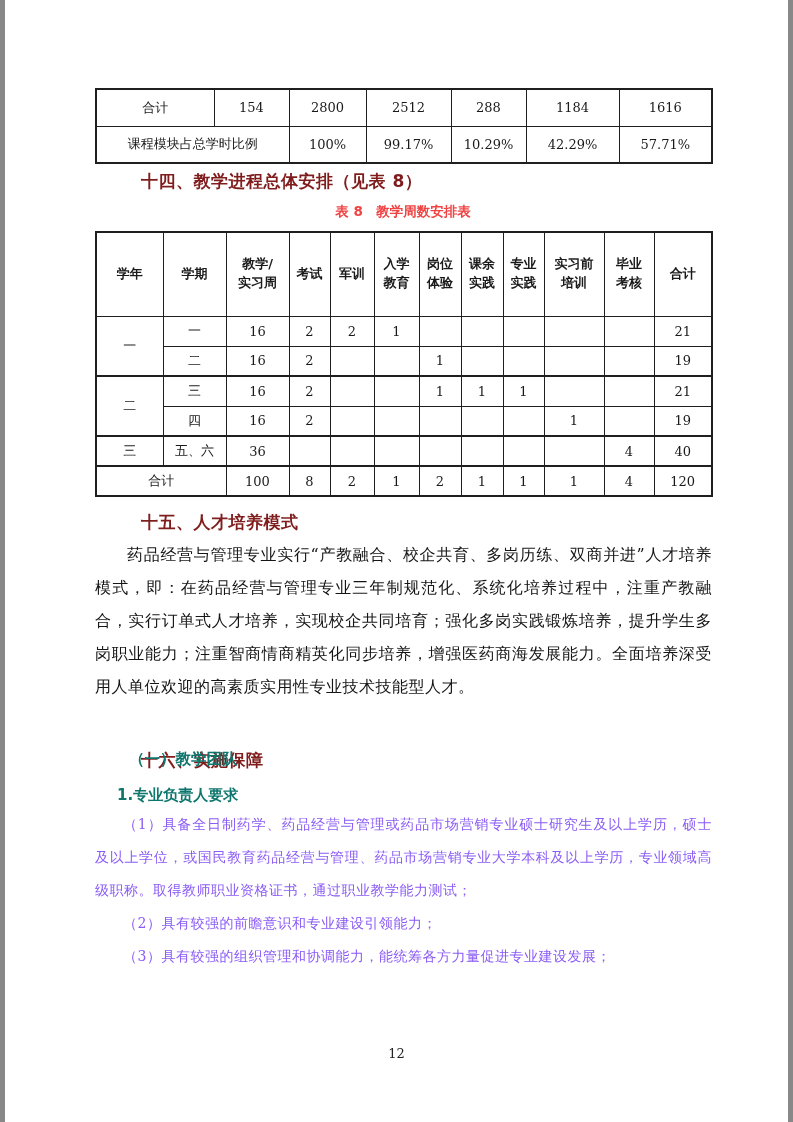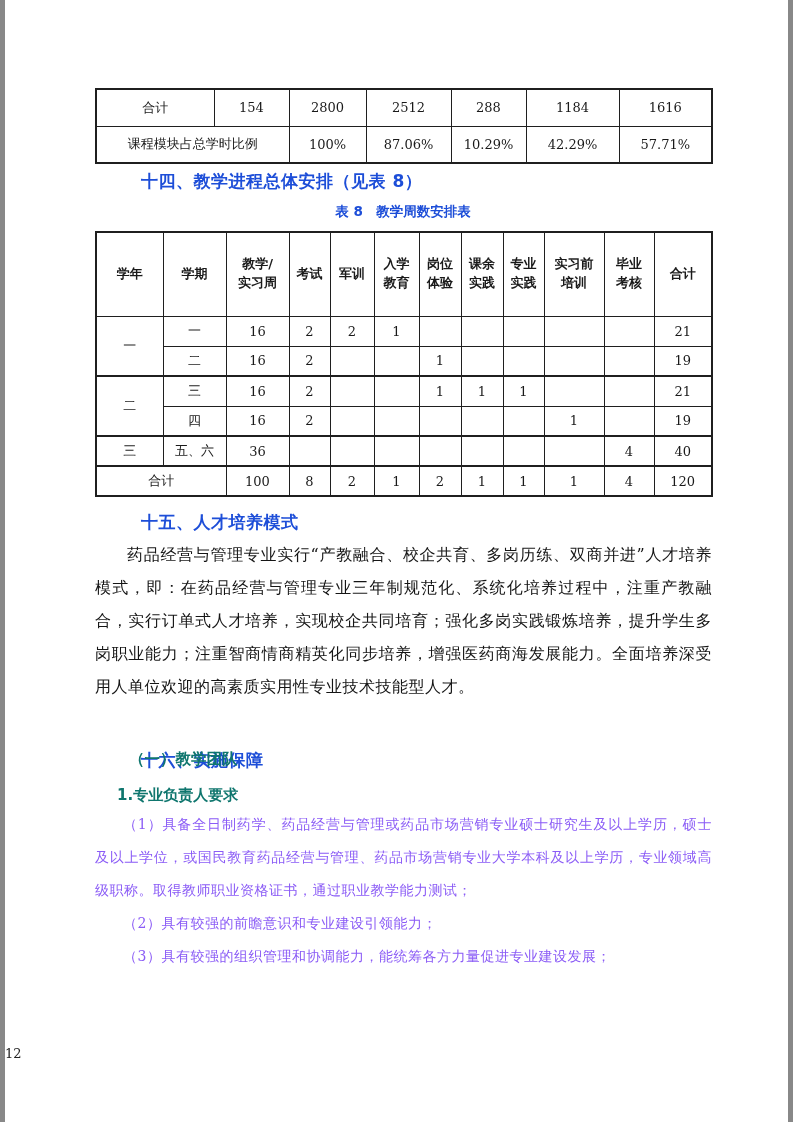--- a/index.html
+++ b/index.html
@@ -17,26 +17,26 @@
   td,th { border:1px solid #1f1f1f; text-align:center; vertical-align:middle; padding:1px 2px; overflow:hidden; }
 
   
   .summary-table { position:absolute; left:90px; top:88px; width:616px; border:2px solid #1f1f1f; }
   .summary-table td { height:37px; font-size:13px; }
 
   
   .h-main {
     position:absolute; left:136px;
     font-family:"DejaVu Sans","Liberation Sans",sans-serif;
-    font-weight:bold; font-size:17px; letter-spacing:0.5px; color:#1d4ed8;
+    font-weight:bold; font-size:17px; letter-spacing:0.5px; color:#7f1d1d;
   }
   .caption {
     position:absolute; left:90px; width:616px; text-align:center;
     font-family:"DejaVu Sans","Liberation Sans",sans-serif;
-    font-weight:bold; font-size:13.5px; color:#1d4ed8;
+    font-weight:bold; font-size:13.5px; color:#ef4444;
   }
 
   
   .schedule-table { position:absolute; left:90px; top:231px; width:616px; border:2px solid #1f1f1f; }
   .schedule-table th {
     height:84px; font-size:13px; font-weight:bold;
     font-family:"DejaVu Sans","Liberation Sans",sans-serif;
     white-space:pre-line; line-height:1.45;
   }
   .schedule-table td { height:30px; font-size:13px; }
@@ -53,21 +53,21 @@
     font-family:"DejaVu Sans","Liberation Sans",sans-serif;
     font-weight:bold; color:#0f766e;
   }
   .items { position:absolute; left:90px; width:617px; }
   .items p {
     font-size:14px; line-height:33px; letter-spacing:0.5px;
     text-align:justify; text-indent:2em; color:#8b5cf6;
   }
   .page-number {
     position:absolute; left:0; top:1046px; width:100%;
-    font-size:13px; color:#222;
+    text-align:center; font-size:13px; color:#222;
   }
 </style>
 </head>
 <body>
 
 <div class="page">
 
   <table class="summary-table">
     <colgroup>
       <col style="width:118px">
@@ -84,21 +84,21 @@
       <td>154</td>
       <td>2800</td>
       <td>2512</td>
       <td>288</td>
       <td>1184</td>
       <td>1616</td>
     </tr>
     <tr>
       <td colspan="2">课程模块占总学时比例</td>
       <td>100%</td>
-      <td>87.06%</td>
+      <td>99.17%</td>
       <td>10.29%</td>
       <td>42.29%</td>
       <td>57.71%</td>
     </tr>
   </tbody>
     </table>
 
   <div class="h-main" style="top:170px;">十四、教学进程总体安排（见表 8）</div>
   <div class="caption" style="top:203px;">表 8　教学周数安排表</div>
 

